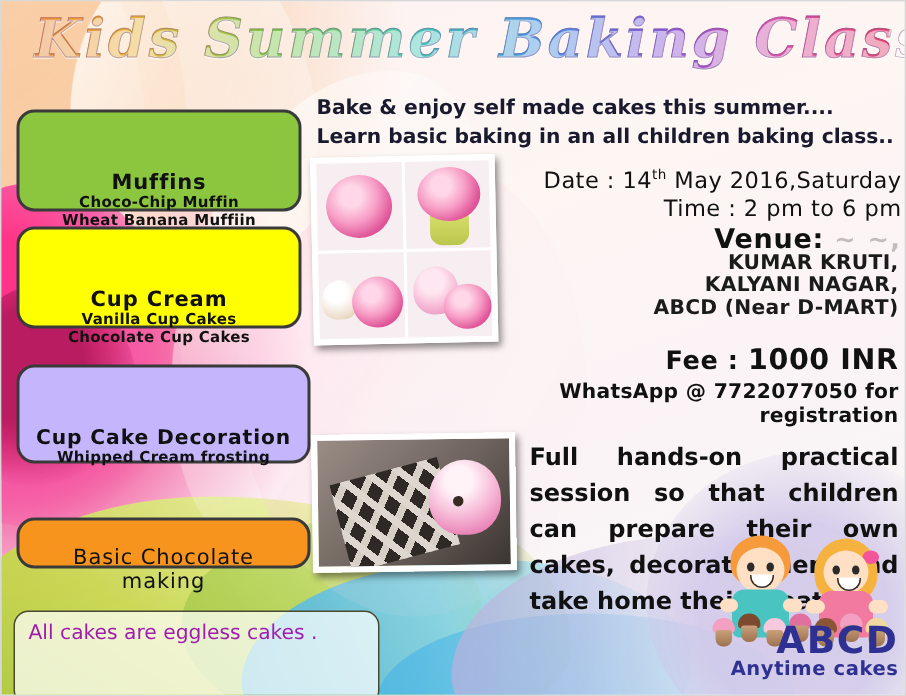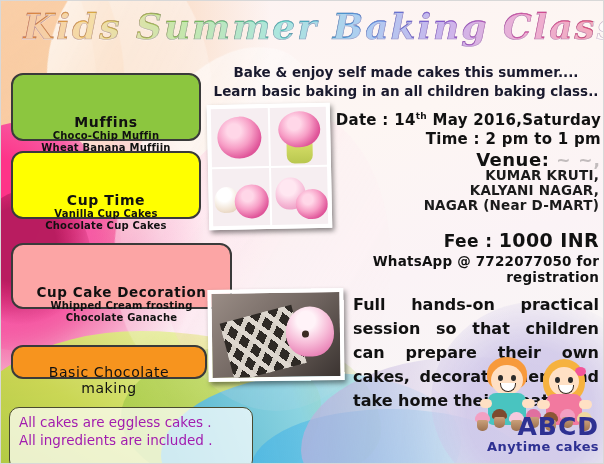--- a/index.html
+++ b/index.html
@@ -83,21 +83,21 @@
     border:2px solid #3a3a3a;border-radius:12px;
     text-align:center;box-sizing:border-box;
     font-family:"DejaVu Sans",sans-serif;
     padding:4px 6px;
   }
   .cat .head{font-size:14px;font-weight:bold;letter-spacing:.6px;color:#111;margin-top:35px;}
   .cat .ln{font-size:10px;color:#111;letter-spacing:.2px;line-height:1.22;font-weight:bold;}
 
   .cat-muffins{top:72px;width:190px;height:68px;background:#8cc63f;}
   .cat-cupcakes{top:150px;width:190px;height:68px;background:#ffff00;}
-  .cat-decor{top:242px;width:221px;height:66px;background:#fca5a5;}
+  .cat-decor{top:242px;width:196px;height:66px;background:#c4b5fd;}
   .cat-decor .head{font-size:13.5px;}
   .cat-choco{top:344px;width:196px;height:34px;background:#f7941e;
      display:flex;align-items:center;justify-content:center;}
   .cat-choco .head{font-size:14px;font-weight:normal;}
 
   .eggless{
     position:absolute;left:8px;top:406px;width:244px;height:63px;
     background:rgba(255,255,255,.72);
     border:1.5px solid #4a4a30;border-radius:10px;
     box-sizing:border-box;padding:5px 9px;
@@ -129,24 +129,24 @@
   .lattice{position:absolute;left:14px;top:20px;width:74px;height:60px;transform:rotate(-14deg);
      background:
        repeating-linear-gradient(52deg, #ded7cf 0 5px, rgba(0,0,0,0) 5px 14px),
        repeating-linear-gradient(-52deg, #d6cfc6 0 5px, rgba(0,0,0,0) 5px 14px),
        #2e2925;}
   .lat-cake{position:absolute;right:6px;top:14px;width:48px;height:50px;border-radius:50% 50% 45% 45%;
      background:radial-gradient(circle at 42% 28%,#fff3f8 0 20%,#f7bcd8 50%,#e983b7 80%,#dc6aa6 100%);}
   .lat-cake:after{content:"";position:absolute;left:16px;top:24px;width:7px;height:7px;border-radius:50%;background:#3b2a22;}
 
   
-  .rtext{position:absolute;color:#111;font-family:"DejaVu Sans",sans-serif;text-align:center;}
+  .rtext{position:absolute;color:#111;font-family:"DejaVu Sans",sans-serif;}
   .intro{left:210px;top:62px;width:390px;font-size:13.5px;line-height:1.42;font-weight:bold;color:#1a1a2e;}
   .date-block{left:300px;top:110px;width:300px;text-align:right;padding-right:6px;}
-  .date-line{font-size:15px;font-weight:bold;letter-spacing:.3px;line-height:1.28;color:#111;}
+  .date-line{font-size:15px;font-weight:normal;letter-spacing:.3px;line-height:1.28;color:#111;}
   .date-line sup{font-size:9px;}
   .venue-line{font-size:18px;font-weight:bold;letter-spacing:.5px;color:#111;text-align:right;}
   .venue-faded{color:rgba(60,60,60,.30);font-weight:bold;font-size:17px;letter-spacing:1px;}
   .addr{font-size:13.5px;font-weight:bold;line-height:1.12;color:#1b1b1b;letter-spacing:.2px;text-align:right;}
   .addr-wrap{position:absolute;left:370px;top:167px;width:228px;}
   .fee{position:absolute;left:360px;top:228px;width:238px;text-align:right;
      font-size:17px;font-weight:bold;letter-spacing:.4px;color:#111;}
   .fee b{font-size:19px;}
   .whats{position:absolute;left:300px;top:252px;width:298px;text-align:right;
      font-size:13.5px;font-weight:bold;color:#111;letter-spacing:.2px;}
@@ -217,38 +217,36 @@
 
   <div class="title">Kids Summer Baking Classes</div>
 
   <div class="cat cat-muffins">
     <div class="head">Muffins</div>
     <div class="ln">Choco-Chip Muffin</div>
     <div class="ln">Wheat Banana Muffiin</div>
   </div>
 
   <div class="cat cat-cupcakes">
-    <div class="head">Cup Time</div>
+    <div class="head">Cup Cream</div>
     <div class="ln">Vanilla Cup Cakes</div>
     <div class="ln">Chocolate Cup Cakes</div>
   </div>
 
   <div class="cat cat-decor">
     <div class="head">Cup Cake Decoration</div>
     <div class="ln">Whipped Cream frosting</div>
-    <div class="ln">Chocolate Ganache</div>
   </div>
 
   <div class="cat cat-choco">
     <div class="head">Basic Chocolate making</div>
   </div>
 
   <div class="eggless">
     <div>All cakes are eggless cakes .</div>
-    <div>All ingredients are included .</div>
   </div>
 
   <div class="photo photo-cupcakes">
     <div class="pc pc1">
         <div class="wht"></div>
         <div class="bloom"></div>
       </div>
     <div class="pc pc2">
         <div class="wht"></div>
         <div class="cupbase"></div>
@@ -275,31 +273,31 @@
     <div>Bake &amp; enjoy self made cakes this summer....</div>
     <div>Learn basic baking in an all children baking class..</div>
   </div>
 
   <div class="rtext date-block">
     <div class="date-line">
       <span>Date :</span>
       <span>14</span><sup>th</sup>
       <span>May 2016,Saturday</span>
     </div>
-    <div class="date-line">Time : 2 pm to 1 pm</div>
+    <div class="date-line">Time : 2 pm to 6 pm</div>
     <div class="venue-line">
       <span>Venue:</span>
       <span class="venue-faded">~ ~,</span>
     </div>
   </div>
 
   <div class="addr-wrap">
     <div class="addr">KUMAR KRUTI,</div>
     <div class="addr">KALYANI NAGAR,</div>
-    <div class="addr">NAGAR (Near D-MART)</div>
+    <div class="addr">ABCD (Near D-MART)</div>
   </div>
 
   <div class="fee">
     <span>Fee :</span>
     <b>1000 INR</b>
   </div>
 
   <div class="whats">WhatsApp @ 7722077050 for registration</div>
 
   <div class="handson">Full hands-on practical session so that children can prepare their own cakes, decorate them and take home their creation.</div>

